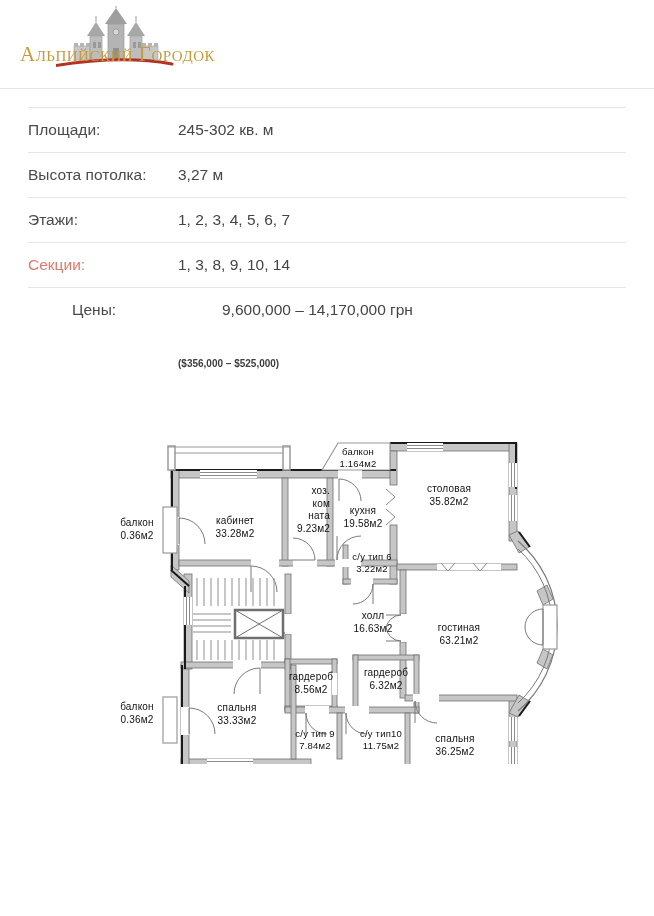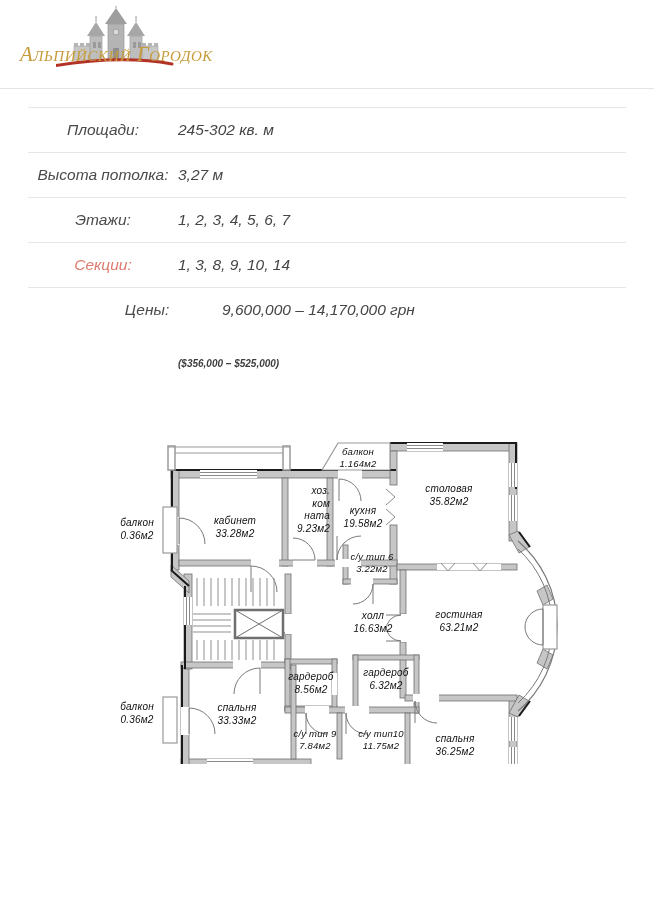--- a/index.html
+++ b/index.html
@@ -1,35 +1,35 @@
 <!DOCTYPE html>
 <html><head>
 <meta charset="utf-8">
 <style>
   html,body{margin:0;padding:0;background:#fff;}
   .page{position:relative;width:654px;height:764px;background:#fff;overflow:hidden;
-        font-family:"Liberation Sans",sans-serif;color:#4a4a4a;font-style:italic;}
+        font-family:"Liberation Sans",sans-serif;color:#4a4a4a;}
   
   .header{position:relative;height:88px;border-bottom:1px solid #e4e4e4;}
   .logo{position:absolute;left:18px;top:6px;width:210px;height:62px;cursor:pointer;}
   .logo-castle{position:absolute;left:38px;top:0;}
   .logo-text{position:absolute;left:2px;top:36px;width:210px;
              font-family:"Liberation Serif",serif;font-variant:small-caps;
              font-size:21px;letter-spacing:.5px;color:#c79b3b;white-space:nowrap;}
   
   .main{padding:0 28px;}
   .title{margin-top:36px;color:#39404d;}
   .title .num{font-family:"Liberation Sans",sans-serif;font-weight:bold;font-size:24px;}
   .title .rest{font-family:"Liberation Serif",serif;font-weight:bold;font-size:23px;}
   .title-underline{width:84px;height:3px;background:#c4584c;margin-top:9px;}
   .rows{margin-top:18px;border-top:1px solid #e6e6e6;}
   .spec-row{display:flex;align-items:center;height:44px;border-bottom:1px solid #e6e6e6;
             font-size:15.5px;}
   .spec-row:last-child{border-bottom:none;margin-left:44px;}
-  .spec-label{width:150px;flex:none;color:#4a4a4a;text-align:center;}
+  .spec-label{width:150px;flex:none;color:#4a4a4a;}
   .spec-label.link{color:#dd7a6e;cursor:pointer;}
   .spec-value{color:#454545;}
   .usd-line{margin:26px 0 0 150px;font-weight:bold;font-size:10px;color:#3e3e3e;}
   
   .plan-wrap{position:relative;width:490px;height:412px;margin:60px 0 0 57px;}
   .plan-svg{position:absolute;left:0;top:0;}
   .plan-label{position:absolute;transform:translate(-50%,-50%);text-align:center;
               font-size:10px;line-height:12.5px;color:#101010;white-space:nowrap;letter-spacing:.2px;}
   .plan-label.wrap{transform:none;text-align:right;white-space:normal;width:38px;}
   .plan-label.small{font-size:9.5px;line-height:11.5px;}
@@ -309,21 +309,21 @@
       </svg>
 
       <div class="plan-label" style="left:52px;top:100px;"><span>балкон</span><br><span>0.36м2</span></div>
       <div class="plan-label" style="left:150px;top:98px;"><span>кабинет</span><br><span>33.28м2</span></div>
       <div class="plan-label wrap" style="left:207px;top:56px;"><span>хоз. ком ната</span> <span>9.23м2</span></div>
       <div class="plan-label small" style="left:273px;top:28px;"><span>балкон</span><br><span>1.164м2</span></div>
       <div class="plan-label" style="left:278px;top:88px;"><span>кухня</span><br><span>19.58м2</span></div>
       <div class="plan-label" style="left:364px;top:66px;"><span>столовая</span><br><span>35.82м2</span></div>
       <div class="plan-label small" style="left:287px;top:133px;"><span>с/у тип 6</span><br><span>3.22м2</span></div>
       <div class="plan-label" style="left:288px;top:193px;"><span>холл</span><br><span>16.63м2</span></div>
-      <div class="plan-label" style="left:374px;top:192px;"><span>гостиная</span><br><span>63.21м2</span></div>
+      <div class="plan-label" style="left:374px;top:205px;"><span>гостиная</span><br><span>63.21м2</span></div>
       <div class="plan-label" style="left:226px;top:254px;"><span>гардероб</span><br><span>8.56м2</span></div>
       <div class="plan-label" style="left:301px;top:250px;"><span>гардероб</span><br><span>6.32м2</span></div>
       <div class="plan-label" style="left:52px;top:284px;"><span>балкон</span><br><span>0.36м2</span></div>
       <div class="plan-label" style="left:152px;top:285px;"><span>спальня</span><br><span>33.33м2</span></div>
       <div class="plan-label small" style="left:230px;top:310px;"><span>с/у тип 9</span><br><span>7.84м2</span></div>
       <div class="plan-label small" style="left:296px;top:310px;"><span>с/у тип10</span><br><span>11.75м2</span></div>
       <div class="plan-label" style="left:370px;top:316px;"><span>спальня</span><br><span>36.25м2</span></div>
       <div class="plan-label small" style="left:258px;top:362px;"><span>балкон</span><br><span>1.86м2</span></div>
     </div>
   </div>

